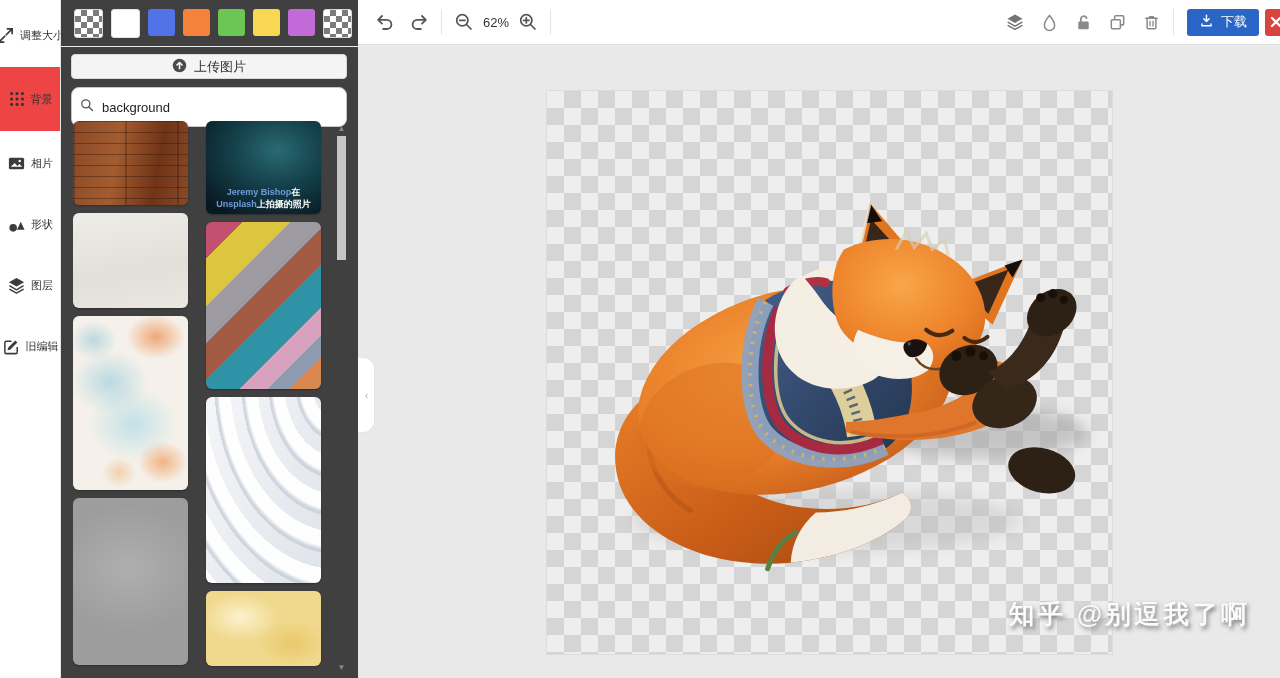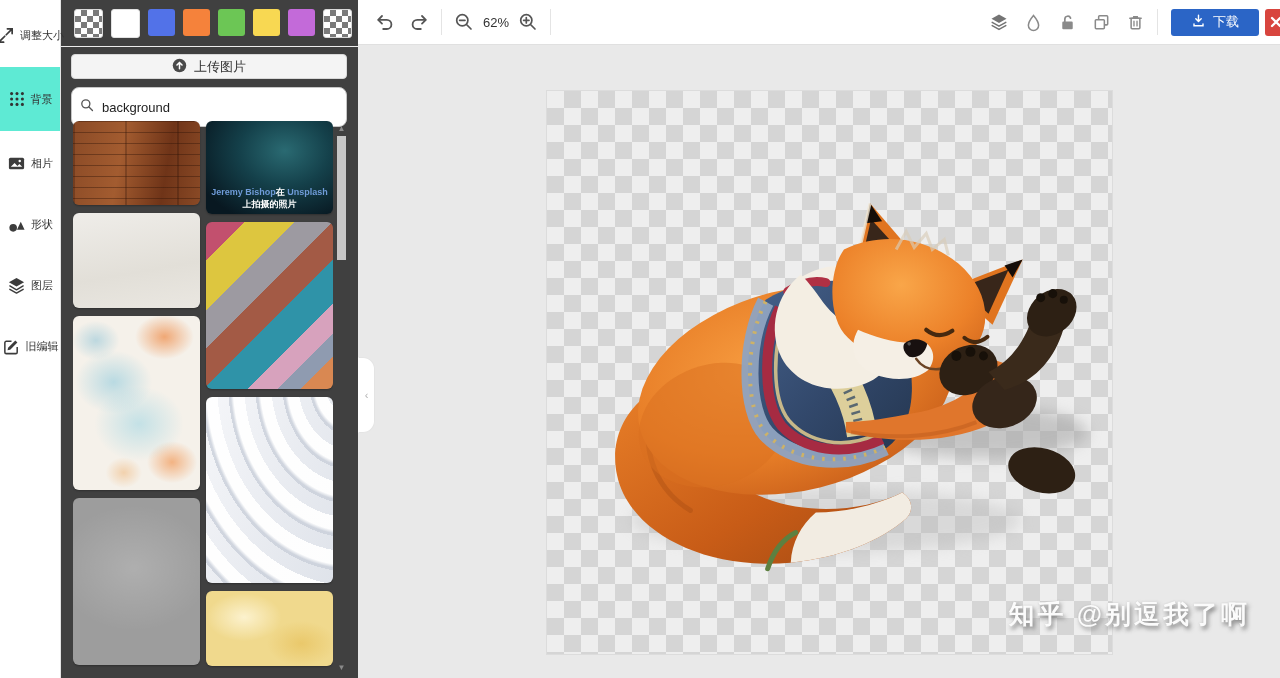--- a/index.html
+++ b/index.html
@@ -9,21 +9,21 @@
     font-family:"Liberation Sans","DejaVu Sans",sans-serif;
     -webkit-font-smoothing:antialiased;
   }
   
   #leftnav{position:absolute;left:0;top:0;width:60px;height:678px;background:#fff;
     border-right:1px solid #e3e3e3;z-index:6;}
   .nav-item{width:60px;height:58px;display:flex;align-items:center;
     justify-content:center;gap:5px;cursor:pointer;margin-top:3px;}
   .nav-item:first-child{margin-top:6px;}
   .nav-item .lbl{font-size:11px;color:#333;white-space:nowrap;}
-  .nav-item.active{background:#5eead4;height:64px;}
+  .nav-item.active{background:#ef4444;height:64px;}
   .nav-item svg{display:block;}
   
   #panel{position:absolute;left:61px;top:0;width:297px;height:678px;background:#404040;z-index:5;}
   #swatch-row{display:flex;gap:8px;padding:9px 0 0 13px;}
   .swatch{width:27px;height:27px;border-radius:3px;cursor:pointer;flex:0 0 auto;}
   .swatch-white{border:1px solid #e2e2e2;}
   .swatch-checker{
     background-image:
       linear-gradient(45deg,#7b7b7b 25%,transparent 25%),
       linear-gradient(-45deg,#7b7b7b 25%,transparent 25%),
@@ -40,21 +40,21 @@
   #search-box{position:absolute;left:10px;top:87px;width:276px;height:40px;
     background:#fff;border:1px solid #c6c6c6;border-radius:8px;
     display:flex;align-items:center;gap:6px;padding:0 8px;box-sizing:border-box;}
   #search-box input{border:none;outline:none;font-size:13px;color:#222;width:100%;
     font-family:inherit;background:transparent;}
   
   #thumb-grid{position:absolute;left:12px;top:121px;width:260px;bottom:0;overflow:hidden;
     display:flex;gap:7px;}
   .thumb-col{display:flex;flex-direction:column;gap:8px;width:126px;}
   .thumb{width:115px;border-radius:6px;box-shadow:0 1px 2px rgba(0,0,0,.28);
-    position:relative;overflow:hidden;cursor:pointer;flex:0 0 auto;padding-left:12px;}
+    position:relative;overflow:hidden;cursor:pointer;flex:0 0 auto;}
   .t-wood{height:84px;background:
     repeating-linear-gradient(180deg,rgba(45,18,6,.4) 0 1px,transparent 1px 11px),
     repeating-linear-gradient(90deg,rgba(35,12,4,.25) 0 2px,transparent 2px 52px),
     linear-gradient(100deg,#8a4a26,#a35c30 38%,#6f3418 72%,#8a4a26);}
   .t-ocean{height:93px;background:
     radial-gradient(95px 75px at 62% 32%,#2a6a72 0%,#14404a 48%,#081821 100%);}
   .t-plaster{height:95px;background:linear-gradient(170deg,#efede9,#e2dfd8 60%,#eae7e1);}
   .t-stripes{height:167px;background:linear-gradient(135deg,
     #c2506e 0 13%,#ddc63f 13% 30%,#9d9aa1 30% 43%,#a35a45 43% 56%,
     #2f93a8 56% 71%,#d7a2bd 71% 81%,#8f9bb0 81% 89%,#d98852 89% 100%);}
@@ -91,21 +91,21 @@
   #panel-handle{position:absolute;left:358px;top:357px;width:15px;height:74px;background:#fff;
     border:1px solid #e4e4e4;border-left:1px solid #fff;border-radius:0 12px 12px 0;z-index:7;
     display:flex;align-items:center;justify-content:center;cursor:pointer;color:#b3b3b3;}
   
   #topbar{position:absolute;left:358px;top:0;width:922px;height:45px;background:#fff;
     border-bottom:1px solid #e0e0e0;display:flex;align-items:center;z-index:4;box-sizing:border-box;}
   .tb-icon{width:34px;height:32px;display:flex;align-items:center;justify-content:center;cursor:pointer;flex:0 0 auto;}
   .tb-divider{width:1px;height:26px;background:#e4e4e4;margin:0 5px;flex:0 0 auto;}
   #zoom-level{font-size:13px;color:#333;margin:0 2px;flex:0 0 auto;}
   #tb-spacer{flex:1;}
-  #download-btn{height:27px;background:#2b65c6;color:#fff;border-radius:3px;padding:0 20px;
+  #download-btn{height:27px;background:#2b65c6;color:#fff;border-radius:3px;padding:0 12px;
     display:flex;align-items:center;gap:7px;font-size:13px;cursor:pointer;margin-left:8px;flex:0 0 auto;}
   #close-btn{height:27px;width:22px;background:#d8453e;border-radius:3px 0 0 3px;margin-left:6px;
     margin-right:-7px;display:flex;align-items:center;justify-content:center;cursor:pointer;flex:0 0 auto;}
   
   #canvas{position:absolute;left:546px;top:90px;width:565px;height:563px;
     border:1px solid #dcdcdc;box-sizing:content-box;z-index:1;
     background-image:
       linear-gradient(45deg,#d5d5d5 25%,transparent 25%),
       linear-gradient(-45deg,#d5d5d5 25%,transparent 25%),
       linear-gradient(45deg,transparent 75%,#d5d5d5 75%),

